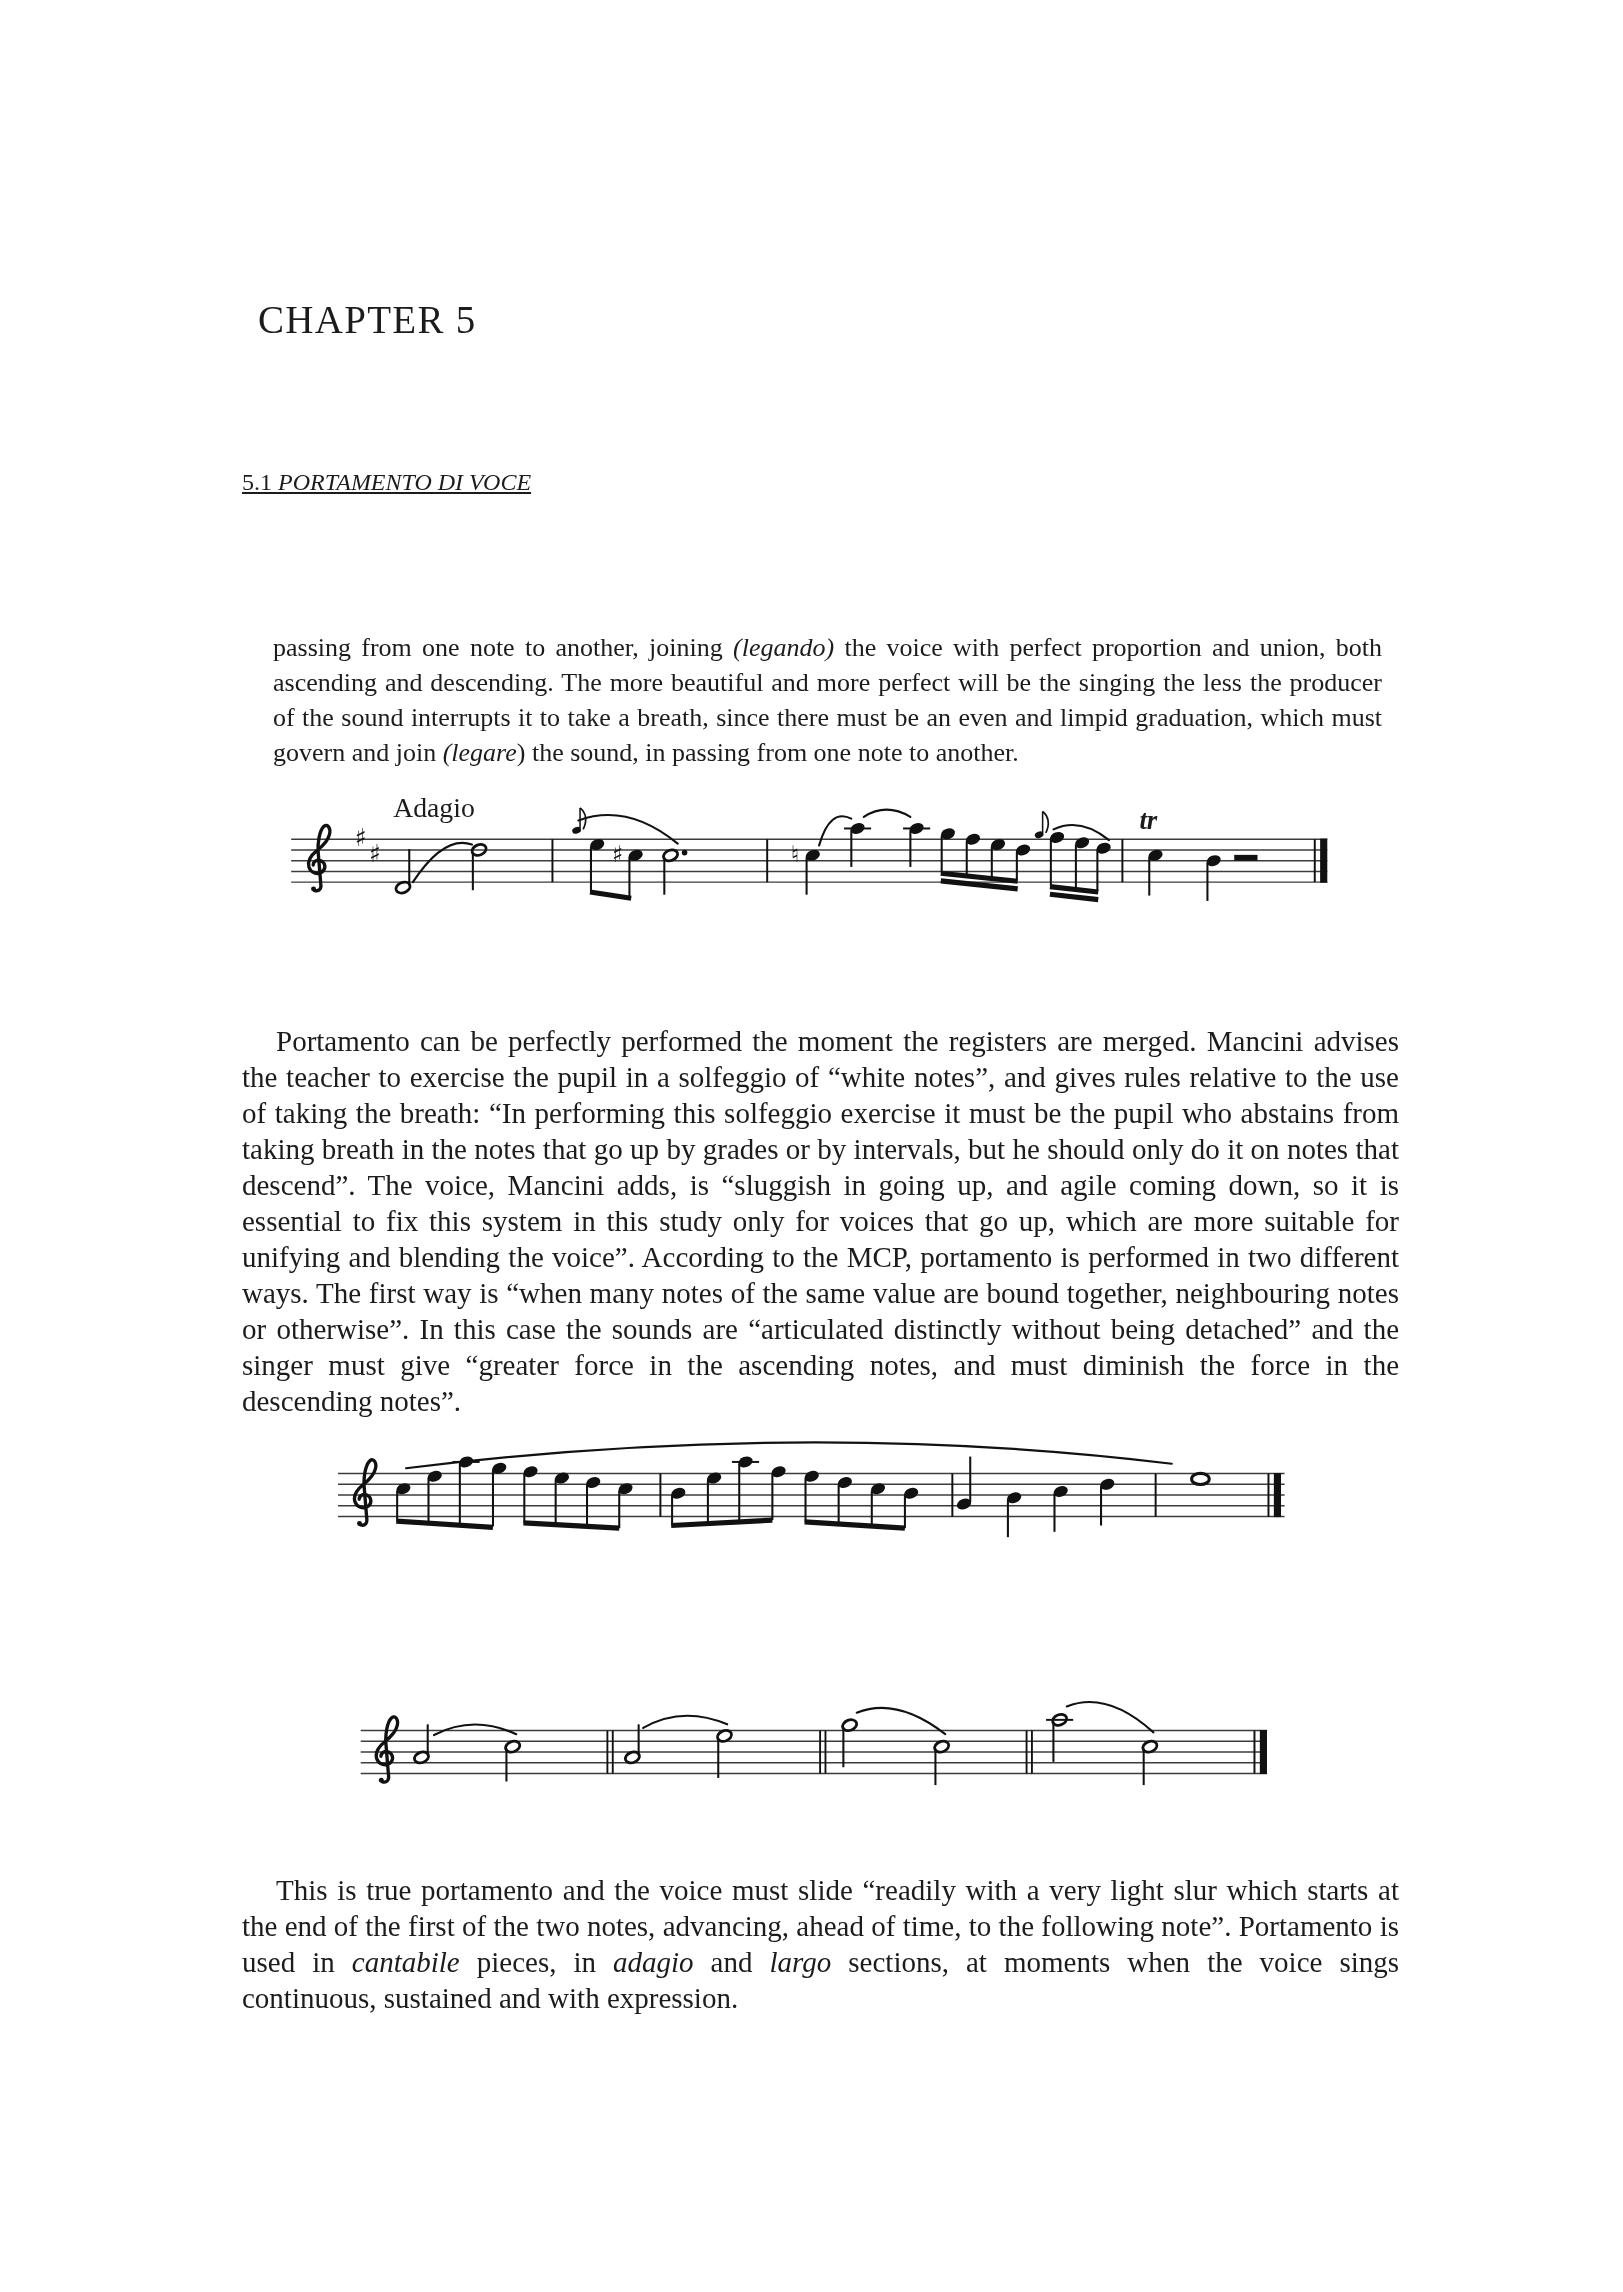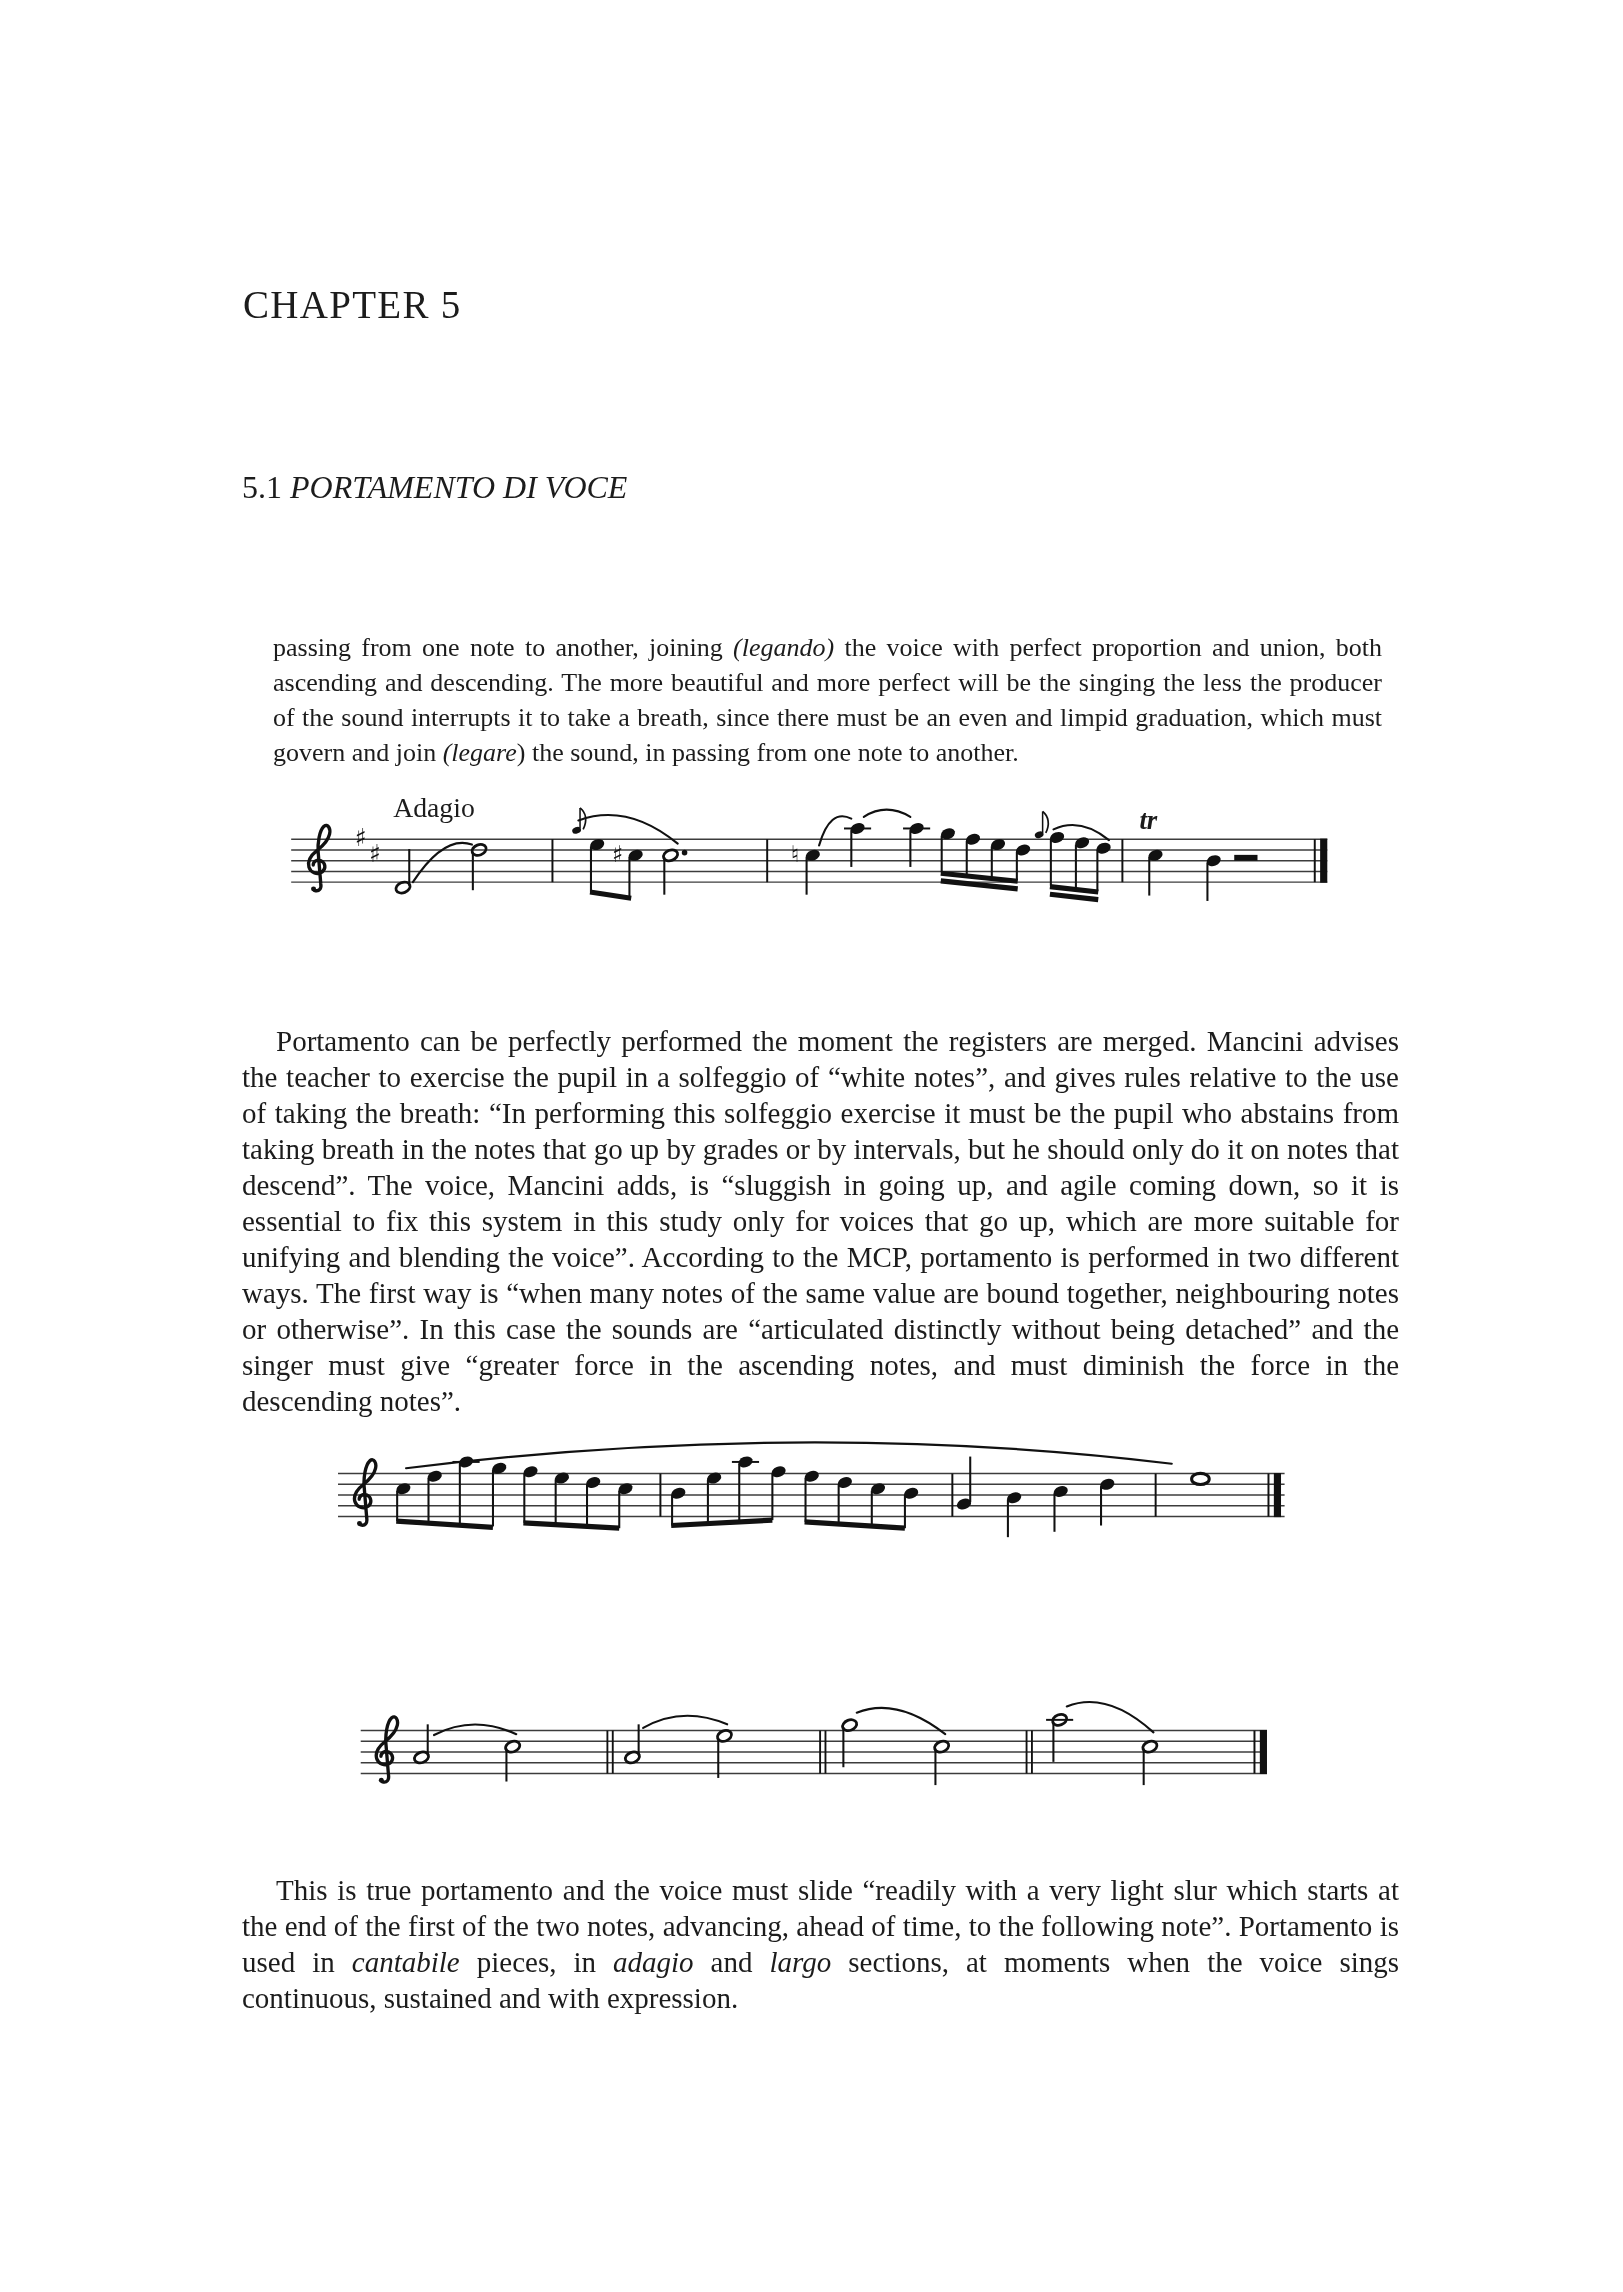--- a/index.html
+++ b/index.html
@@ -1,20 +1,20 @@
 <!DOCTYPE html>
 <html style="font-size:14.3px"><head>
 <meta charset="utf-8">
 <style>
   html,body{margin:0;padding:0;background:#ffffff;}
   .page{position:relative;width:1624px;height:2293px;background:#ffffff;overflow:hidden;
         font-family:"Liberation Serif","DejaVu Serif",serif;color:#1c1c1c;}
   .chapter{position:absolute;left:242px;top:278px;font-size:39px;line-height:51px;
-           letter-spacing:1.3px;font-weight:normal;margin:1px;}
-  .section{position:absolute;left:242px;top:469px;font-size:32px;margin:0;font-weight:normal;}
+           letter-spacing:1.3px;font-weight:normal;margin:16px;}
+  .section{position:absolute;left:242px;top:469px;font-size:24px;margin:0;font-weight:normal;text-decoration:underline;}
   .section i{font-style:italic;}
   p.body{position:absolute;left:242px;width:1157px;font-size:29px;line-height:36px;
          text-align:justify;margin:0;text-indent:34px;}
   #p1{top:522px;}
   #p2{top:1023px;}
   #p3{top:1594px;}
   #p4{top:1872px;}
   blockquote.quote{position:absolute;left:265px;top:622px;width:1109px;font-size:26px;
          line-height:35px;text-align:justify;margin:8px;}
   svg.music{position:absolute;display:block;}

